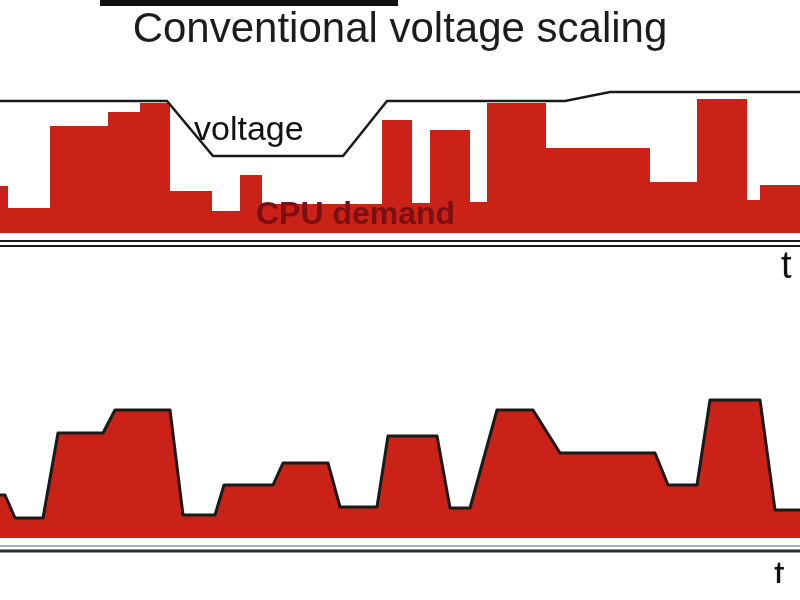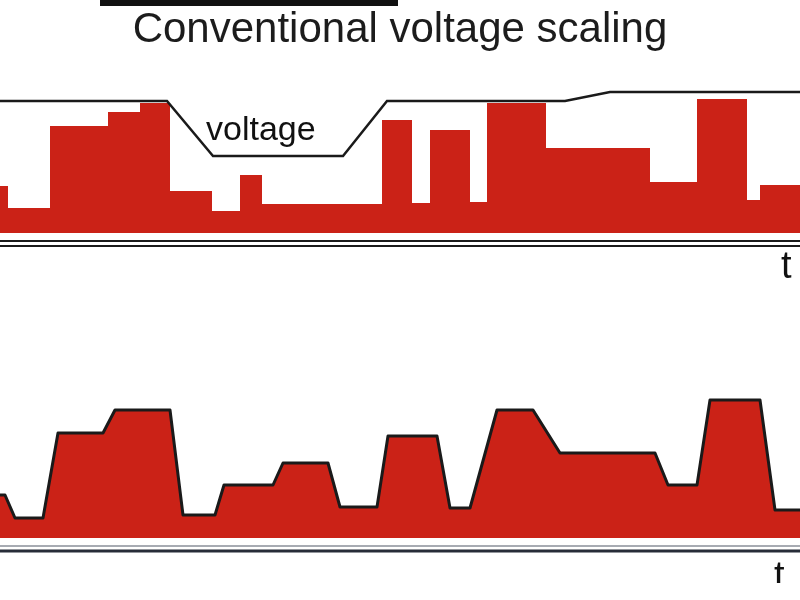--- a/index.html
+++ b/index.html
@@ -8,21 +8,21 @@
   .crop-strip{position:absolute;background:#111111;}
   .panel-title{position:absolute;left:0;width:800px;text-align:center;
                font-size:42px;line-height:52px;font-weight:400;color:#1c1c1c;
                letter-spacing:0px;white-space:nowrap;}
   #title-conventional{top:2px;}
   #title-fast{top:322px;}
   .diagram{position:absolute;left:0;width:800px;height:175px;display:block;}
   #diagram-conventional{top:85px;}
   #diagram-fast{top:385px;}
   .lbl{position:absolute;white-space:nowrap;}
-  #voltage-label{left:206px;top:109px;font-size:34px;line-height:38px;color:#111111;}
+  #voltage-label{left:194px;top:109px;font-size:34px;line-height:38px;color:#111111;}
   #cpu-demand-label{left:256px;top:195px;font-size:32px;line-height:36px;font-weight:700;color:#7c0f12;}
   .t-label{font-size:38px;line-height:42px;color:#111111;font-weight:400;}
   #t-conventional{left:781px;top:244px;}
   #t-fast{left:774px;top:554px;}
 </style>
 </head>
 <body>
 
 <div class="stage">
 
@@ -32,20 +32,21 @@
 
   <svg class="diagram" id="diagram-conventional" viewBox="0 85 800 175" preserveAspectRatio="none">
       <path d="M0 233 L0 186 L8 186 L8 208 L50 208 L50 126 L108 126 L108 112 L140 112 L140 103 L170 103 L170 191 L212 191 L212 211 L240 211 L240 175 L262 175 L262 204 L382 204 L382 120 L412 120 L412 203 L430 203 L430 130 L470 130 L470 202 L487 202 L487 103 L546 103 L546 148 L650 148 L650 182 L697 182 L697 99 L747 99 L747 200 L760 200 L760 185 L800 185 L800 233 Z" fill="#cb2217"></path>
       <line x1="0" x2="800" y1="241" y2="241" stroke="#1a1a1a" stroke-width="2"></line>
       <line x1="0" x2="800" y1="246" y2="246" stroke="#1a1a1a" stroke-width="2"></line>
       <polyline points="0,101 167,101 213,156 343,156 387,101 565,101 610,92 800,92" fill="none" stroke="#1a1a1a" stroke-width="2.5" stroke-linejoin="miter"></polyline>
     </svg>
 
   <div class="lbl" id="voltage-label">voltage</div>
 
+  <div class="lbl" id="cpu-demand-label">CPU demand</div>
 
   <div class="lbl t-label" id="t-conventional">t</div>
 
 
   <svg class="diagram" id="diagram-fast" viewBox="0 385 800 175" preserveAspectRatio="none">
       <path d="M0 538 L0 495 L5 495 L15 518 L43 518 L58 433 L103 433 L115 410 L170 410 L183 515 L215 515 L224 485 L273 485 L283 463 L328 463 L340 507 L377 507 L388 436 L437 436 L450 508 L470 508 L497 410 L533 410 L560 453 L655 453 L668 485 L697 485 L710 400 L760 400 L775 510 L800 510 L800 538 Z" fill="#cb2217"></path>
       <line x1="0" x2="800" y1="546" y2="546" stroke="#8a8f99" stroke-width="1.5"></line>
       <line x1="0" x2="800" y1="551" y2="551" stroke="#272c38" stroke-width="3"></line>
       <polyline points="0,495 5,495 15,518 43,518 58,433 103,433 115,410 170,410 183,515 215,515 224,485 273,485 283,463 328,463 340,507 377,507 388,436 437,436 450,508 470,508 497,410 533,410 560,453 655,453 668,485 697,485 710,400 760,400 775,510 800,510" fill="none" stroke="#1a1a1a" stroke-width="3" stroke-linejoin="round"></polyline>
     </svg>

